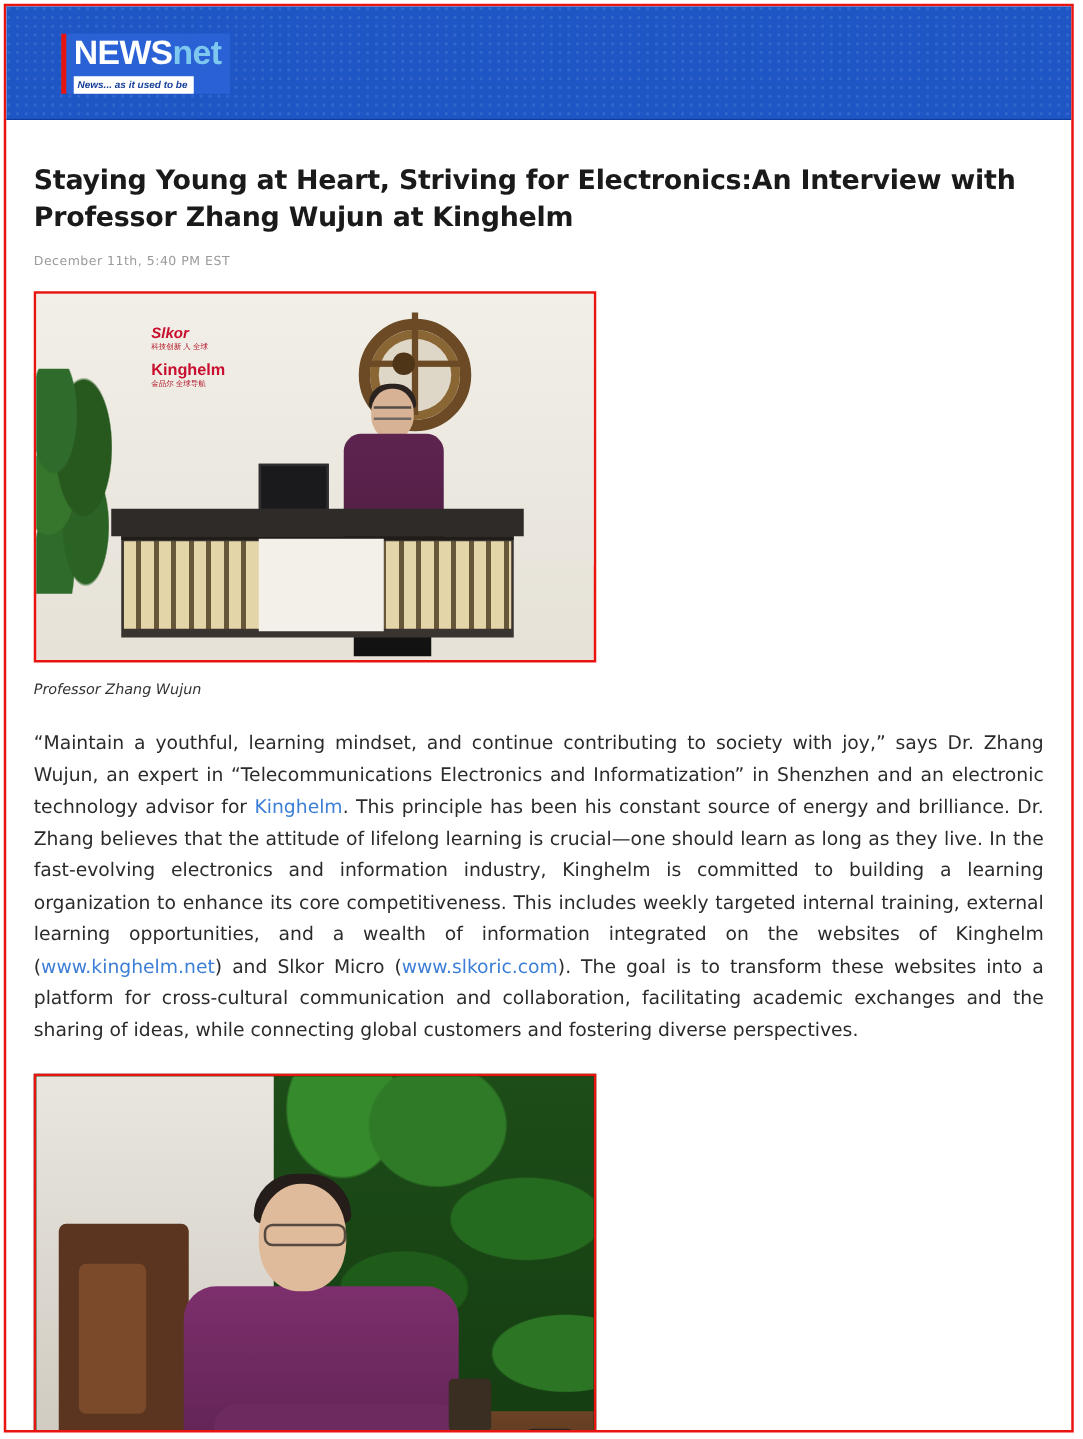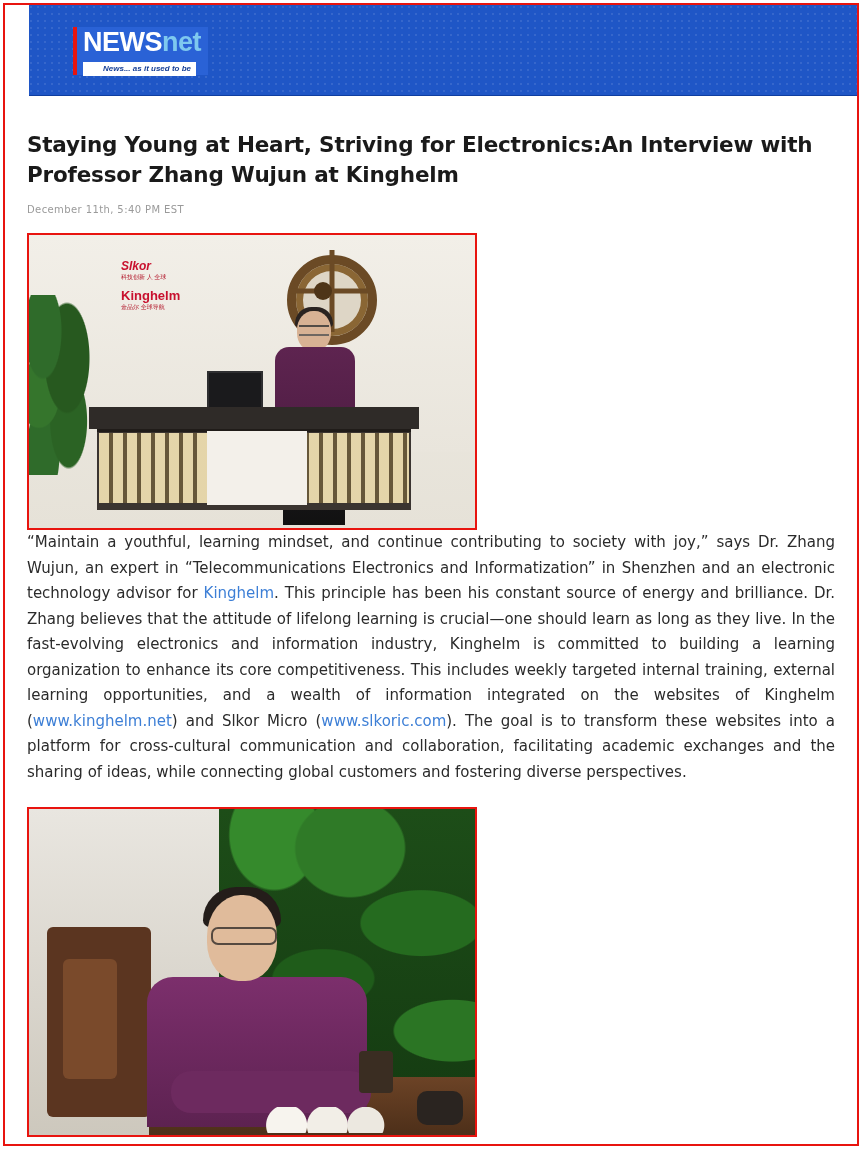--- a/index.html
+++ b/index.html
@@ -26,21 +26,20 @@
   }
   
   .site-header {
     position: relative;
     height: 90px;
     background: #1f56c6;
     background-image:
       radial-gradient(circle at 2px 2px, rgba(255,255,255,0.10) 1px, transparent 1.3px);
     background-size: 7px 7px;
     border-bottom: 1px solid #0f3ea0;
-    margin-left: 24px;
   }
   .logo-block {
     position: absolute;
     left: 44px;
     top: 22px;
     width: 135px;
     height: 48px;
     background: #2a62d6;
     border-left: 4px solid #e8140f;
     padding-left: 6px;
@@ -61,21 +60,21 @@
     color: #7ec8ef;
   }
   .logo-tagline {
     display: inline-block;
     background: #ffffff;
     color: #153f96;
     font-style: italic;
     font-weight: bold;
     font-size: 8px;
     line-height: 12px;
-    padding: 1px 5px 1px 20px;
+    padding: 1px 5px 1px 3px;
     margin-top: 2px;
     white-space: nowrap;
   }
   
   .article {
     padding: 34px 22px 0 22px;
   }
   .headline {
     font-family: "DejaVu Sans", sans-serif;
     font-size: 21.5px;
@@ -334,20 +333,21 @@
         <div class="p1-person-hair"></div>
         <div class="p1-person-head"></div>
         <div class="p1-glasses"></div>
         <div class="p1-body"></div>
         <div class="p1-legs"></div>
         <div class="p1-desk"></div>
         <div class="p1-desk-front"></div>
         <div class="p1-desk-glow"></div>
         <div class="p1-desk-center"></div>
       </div>
+      <figcaption class="caption">Professor Zhang Wujun</figcaption>
     </figure>
 
     <p class="body-text"><span>“Maintain a youthful, learning mindset, and continue contributing to society with joy,” says Dr. Zhang Wujun, an expert in “Telecommunications Electronics and Informatization” in Shenzhen and an electronic technology advisor for </span><a href="#">Kinghelm</a><span>. This principle has been his constant source of energy and brilliance. Dr. Zhang believes that the attitude of lifelong learning is crucial—one should learn as long as they live. In the fast-evolving electronics and information industry, Kinghelm is committed to building a learning organization to enhance its core competitiveness. This includes weekly targeted internal training, external learning opportunities, and a wealth of information integrated on the websites of Kinghelm (</span><a href="#">www.kinghelm.net</a><span>) and Slkor Micro (</span><a href="#">www.slkoric.com</a><span>). The goal is to transform these websites into a platform for cross-cultural communication and collaboration, facilitating academic exchanges and the sharing of ideas, while connecting global customers and fostering diverse perspectives.</span></p>
 
     <figure>
       <div class="photo photo2">
         <div class="p2-leaves"></div>
         <div class="p2-wall"></div>
         <div class="p2-chair"></div>
         <div class="p2-chair-inner"></div>

